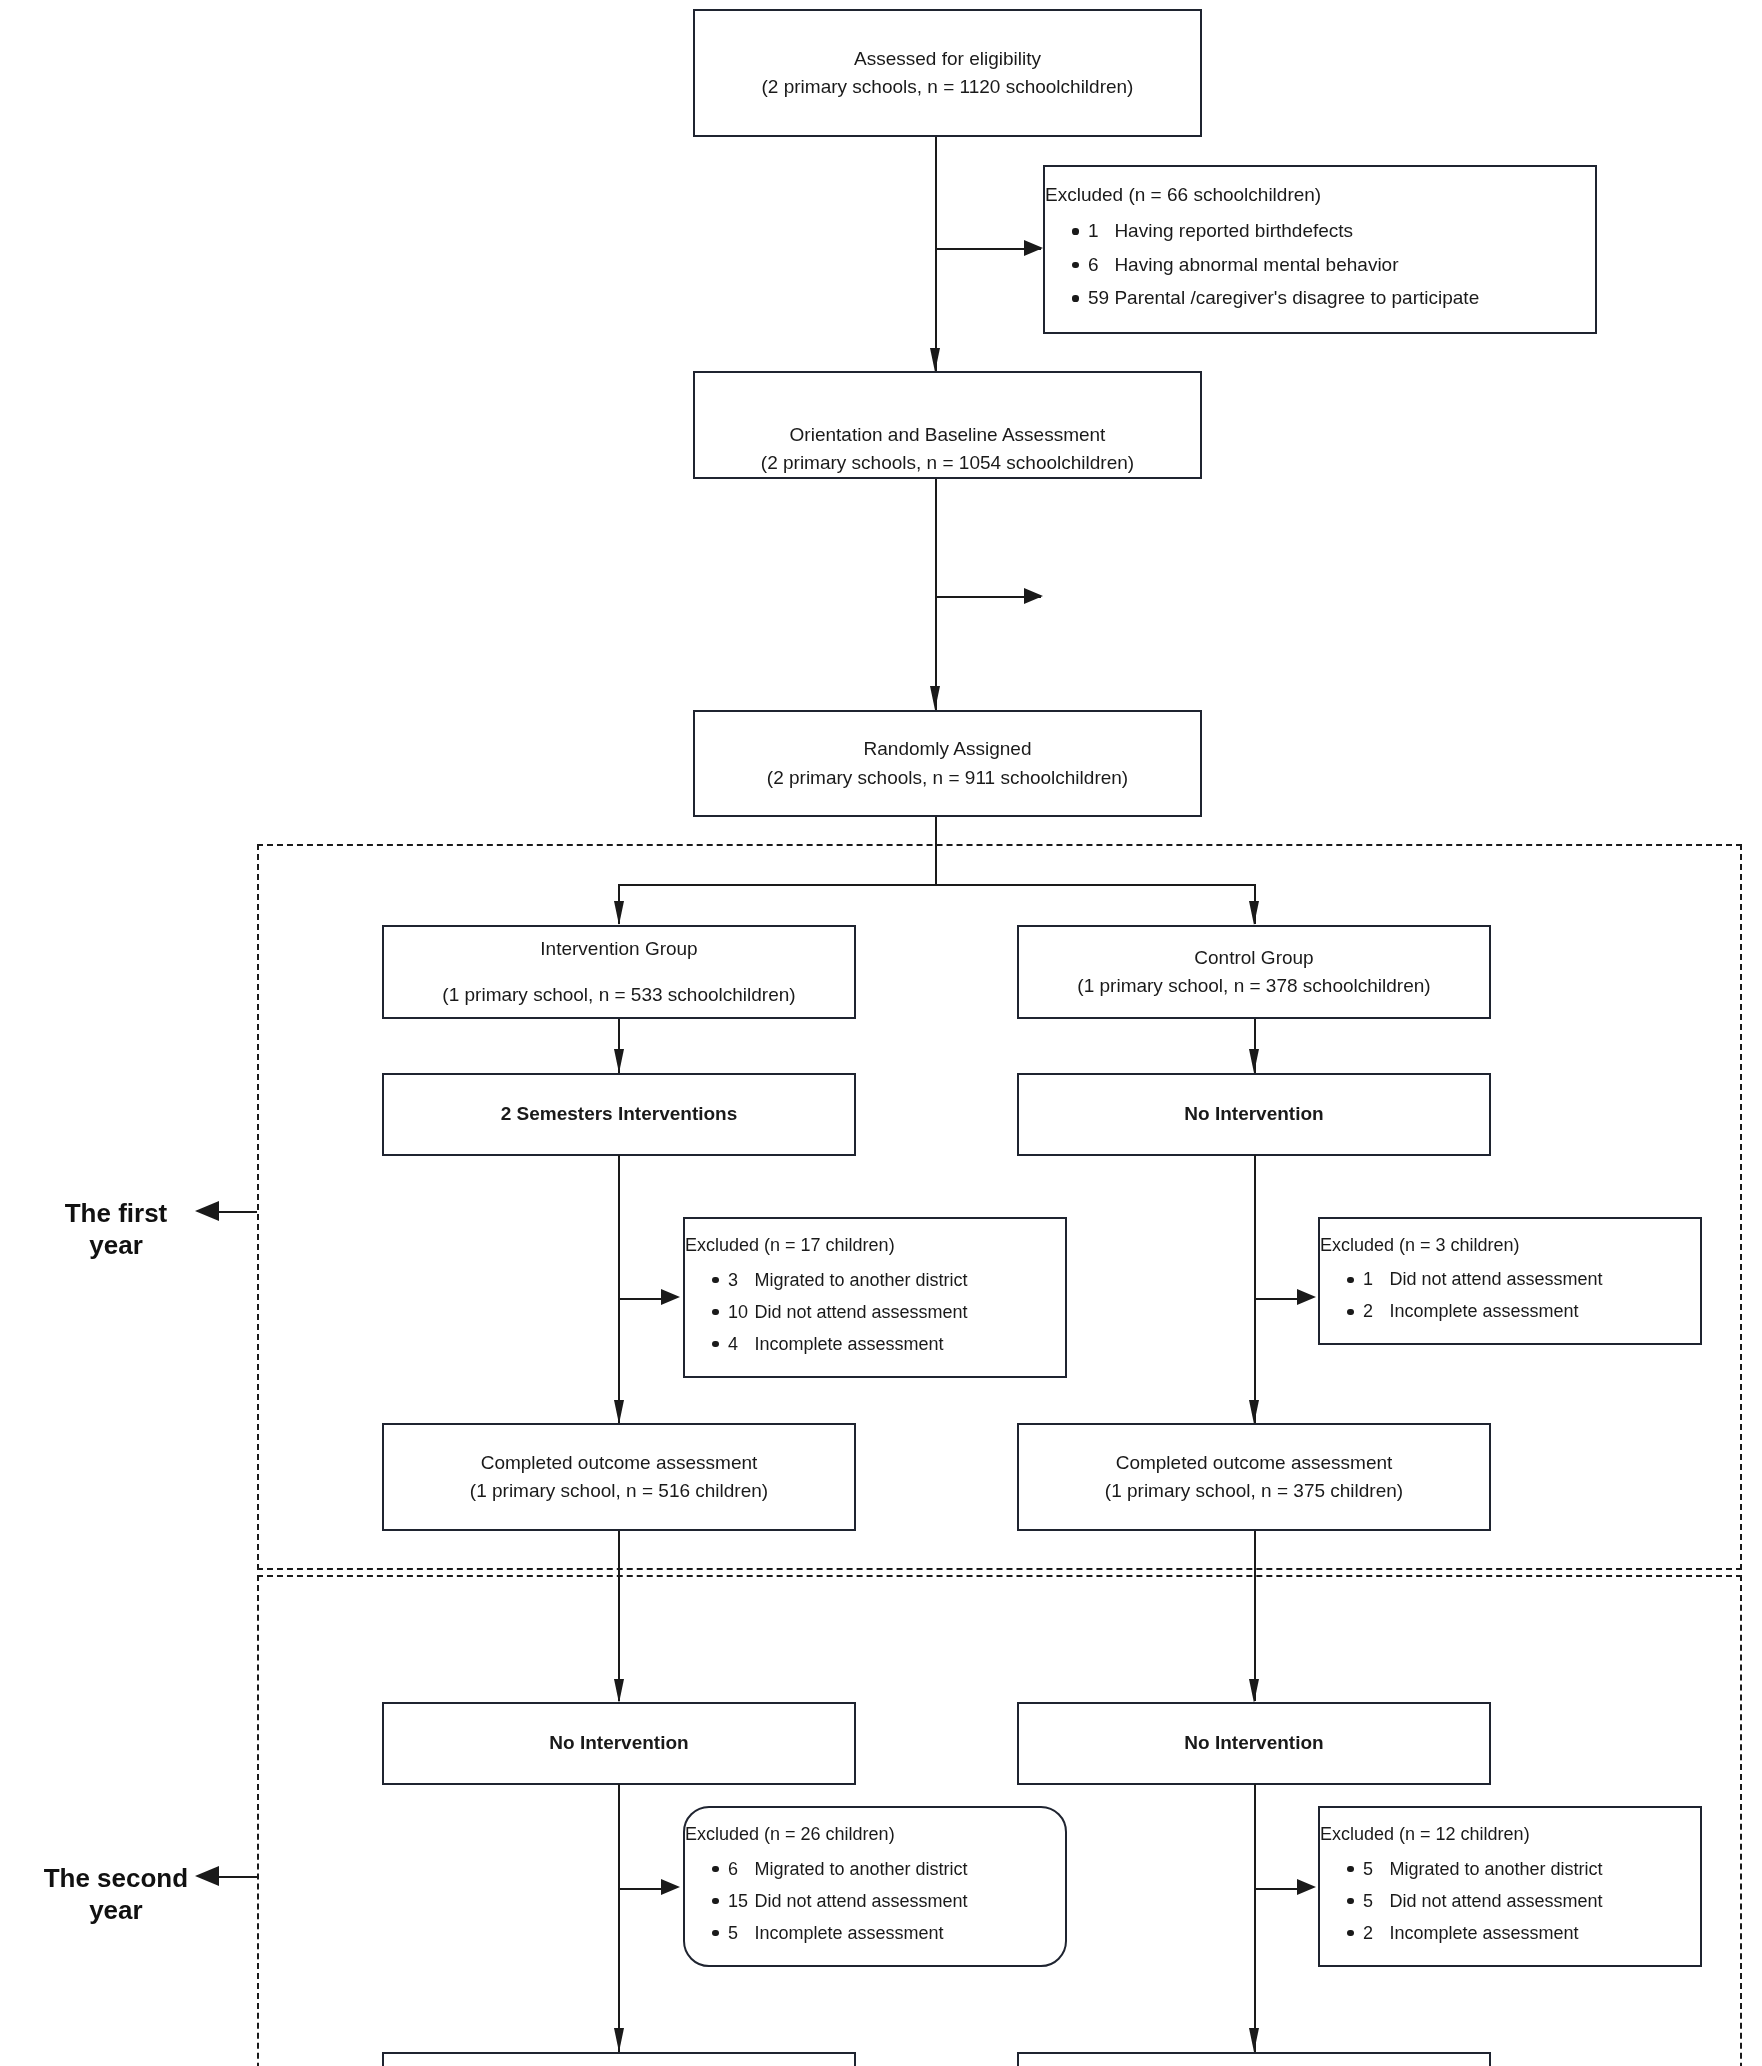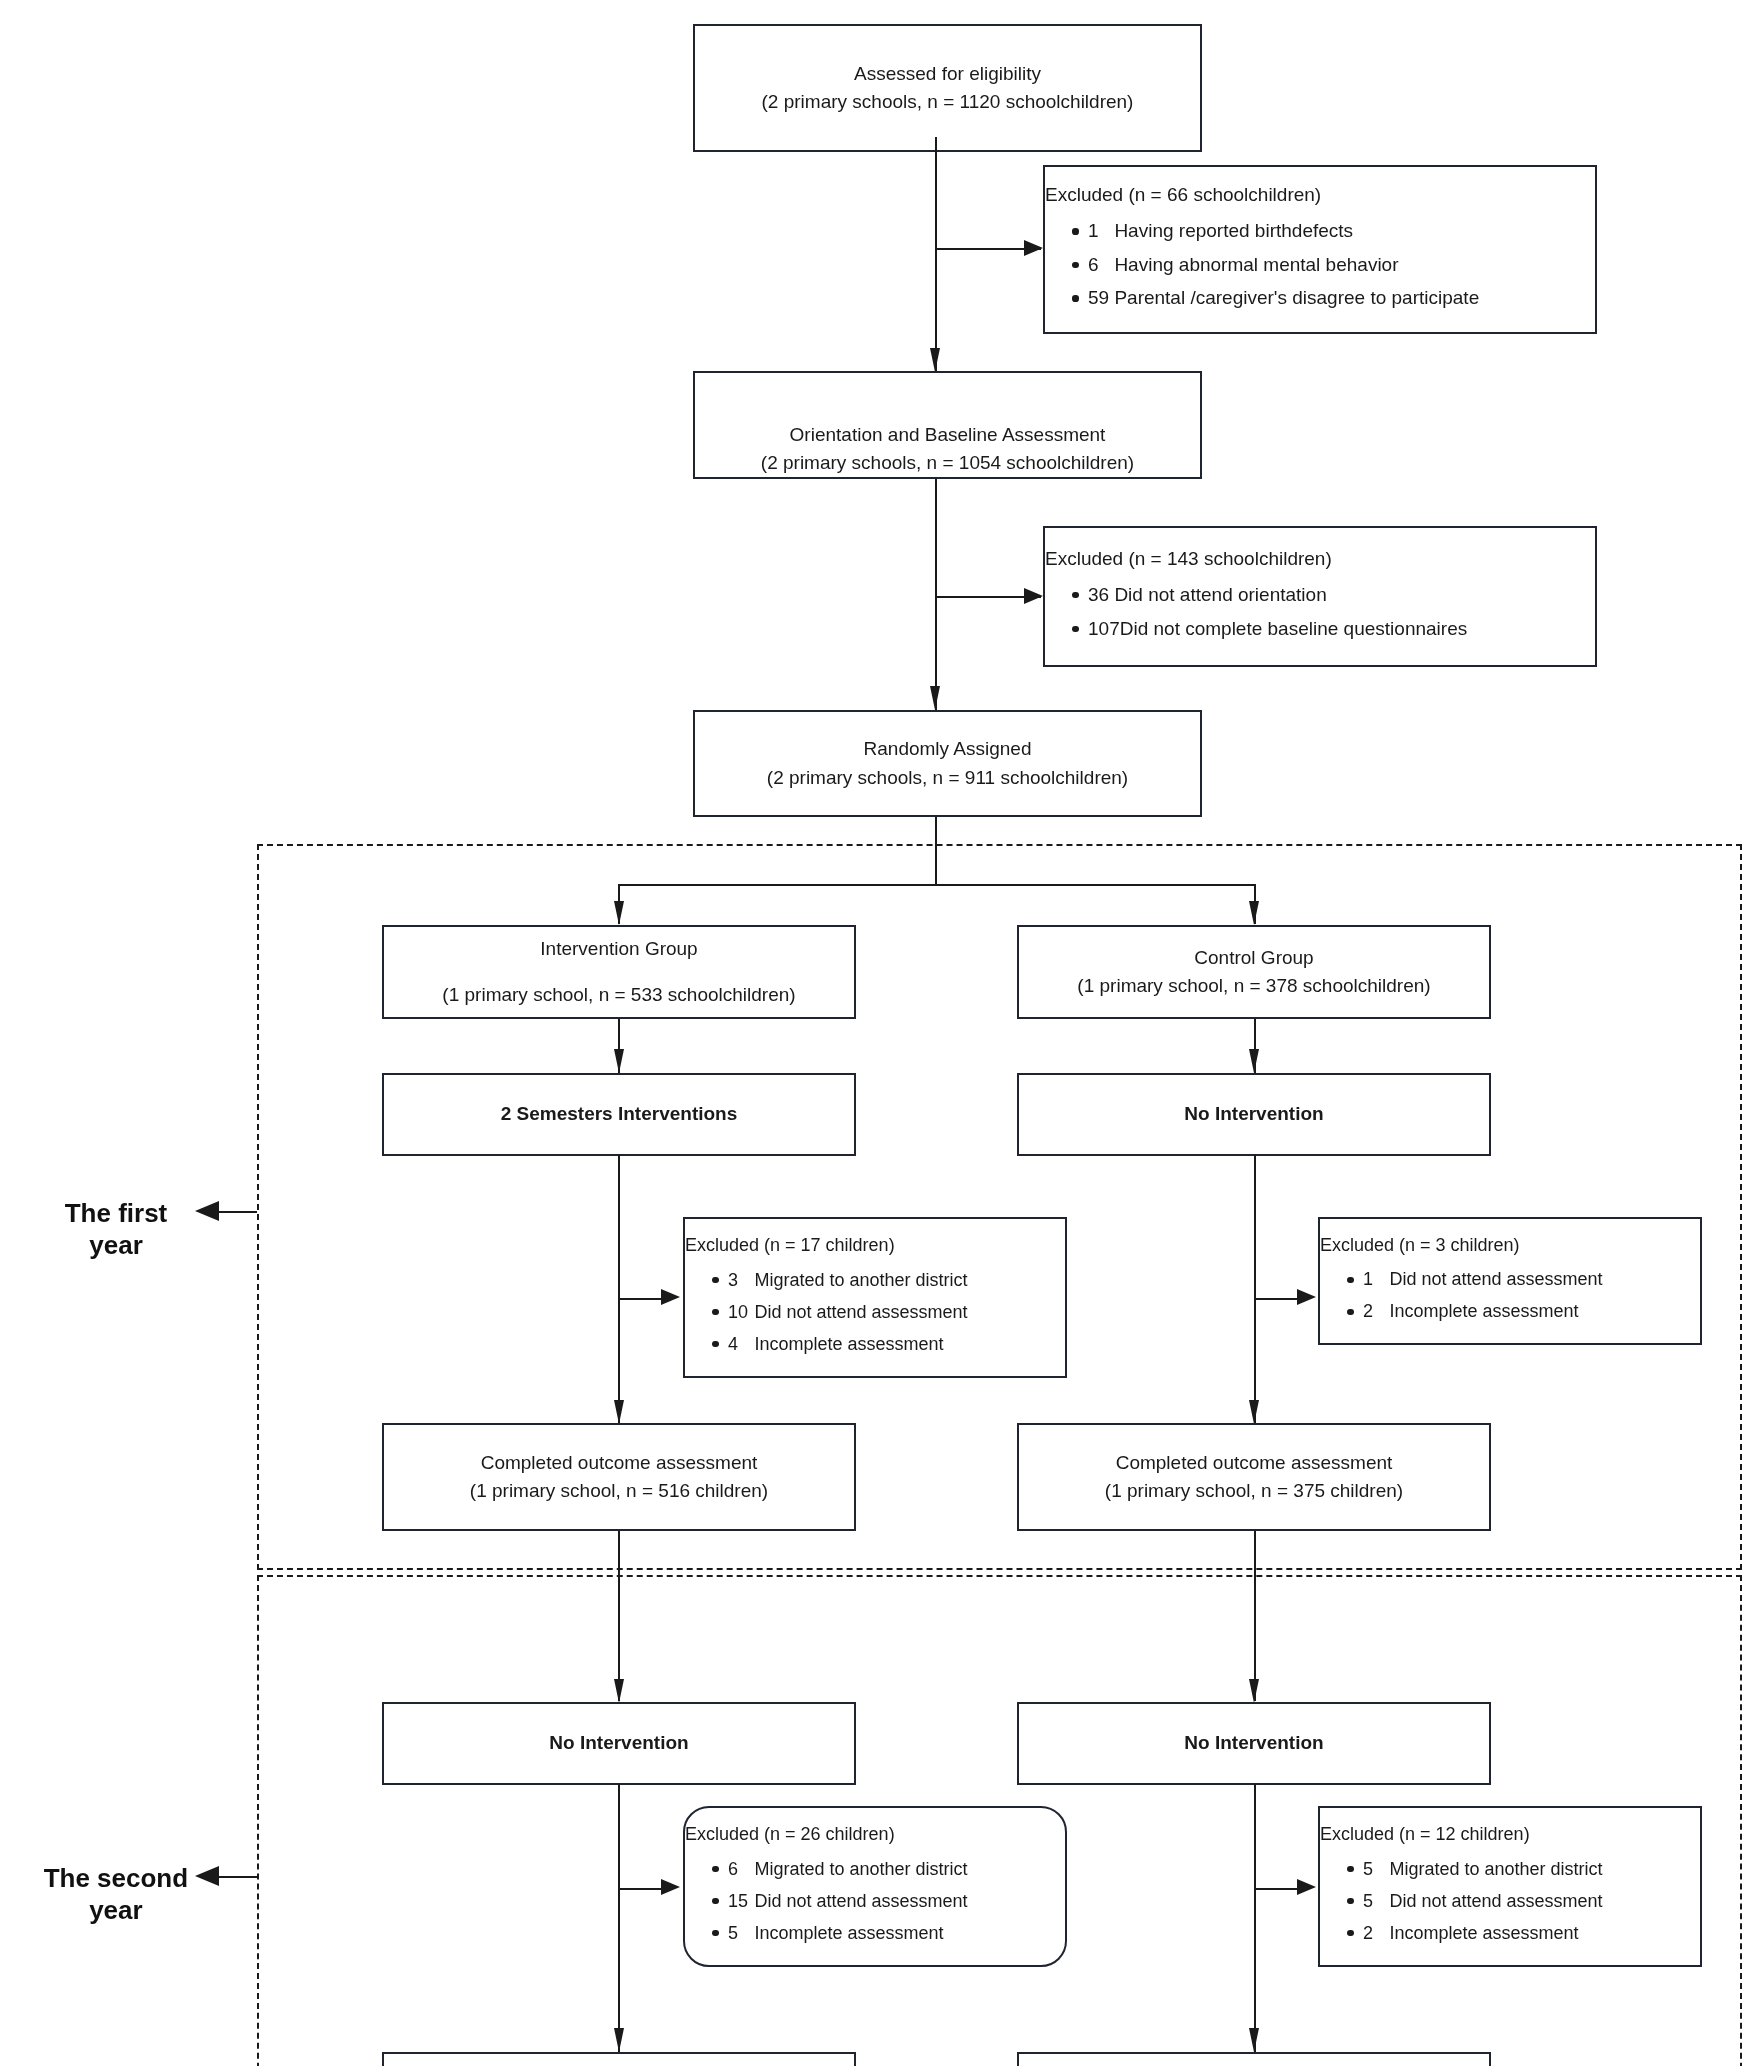--- a/index.html
+++ b/index.html
@@ -124,21 +124,21 @@
   }
 </style>
 </head>
 <body>
 
 <div id="diagram">
 
   <div class="phase" style="left:257px; top:844px; width:1485px; height:726px;"></div>
   <div class="phase" style="left:257px; top:1575px; width:1485px; height:623px;"></div>
 
-  <div class="box center" style="left:693px; top:9px; width:509px; height:128px;margin-top:15px;">
+  <div class="box center" style="left:693px; top:9px; width:509px; height:128px;">
     <span class="line">Assessed for eligibility</span>
     <span class="line">(2 primary schools, n = 1120 schoolchildren)</span>
   </div>
 
   <div class="vline" style="left:935px; top:137px; height:235px;"></div>
   <div class="arrow-down" style="left:930px; top:348px;"></div>
 
   <div class="hline" style="left:935px; top:248px; width:106px;"></div>
   <div class="arrow-right" style="left:1024px; top:240px;"></div>
 
@@ -155,27 +155,20 @@
     <span class="line">Orientation and Baseline Assessment</span>
     <span class="line">(2 primary schools, n = 1054 schoolchildren)</span>
   </div>
 
   <div class="vline" style="left:935px; top:479px; height:231px;"></div>
   <div class="arrow-down" style="left:930px; top:686px;"></div>
 
   <div class="hline" style="left:935px; top:596px; width:106px;"></div>
   <div class="arrow-right" style="left:1024px; top:588px;"></div>
 
-  <div class="box left" style="left:1043px; top:526px; width:554px; height:141px;">
-    <span class="excl-title">Excluded (n = 143 schoolchildren)</span>
-    <ul class="bullets">
-      <li><span class="num">36</span><span>Did not attend orientation</span></li>
-      <li><span class="num">107</span><span>Did not complete baseline questionnaires</span></li>
-    </ul>
-  </div>
 
   <div class="box center" style="left:693px; top:710px; width:509px; height:107px;">
     <span class="line">Randomly Assigned</span>
     <span class="line">(2 primary schools,  n = 911 schoolchildren)</span>
   </div>
 
   <div class="vline" style="left:935px; top:817px; height:69px;"></div>
   <div class="hline" style="left:618px; top:884px; width:636px;"></div>
   <div class="vline" style="left:618px; top:884px; height:40px;"></div>
   <div class="arrow-down" style="left:614px; top:901px;"></div>

